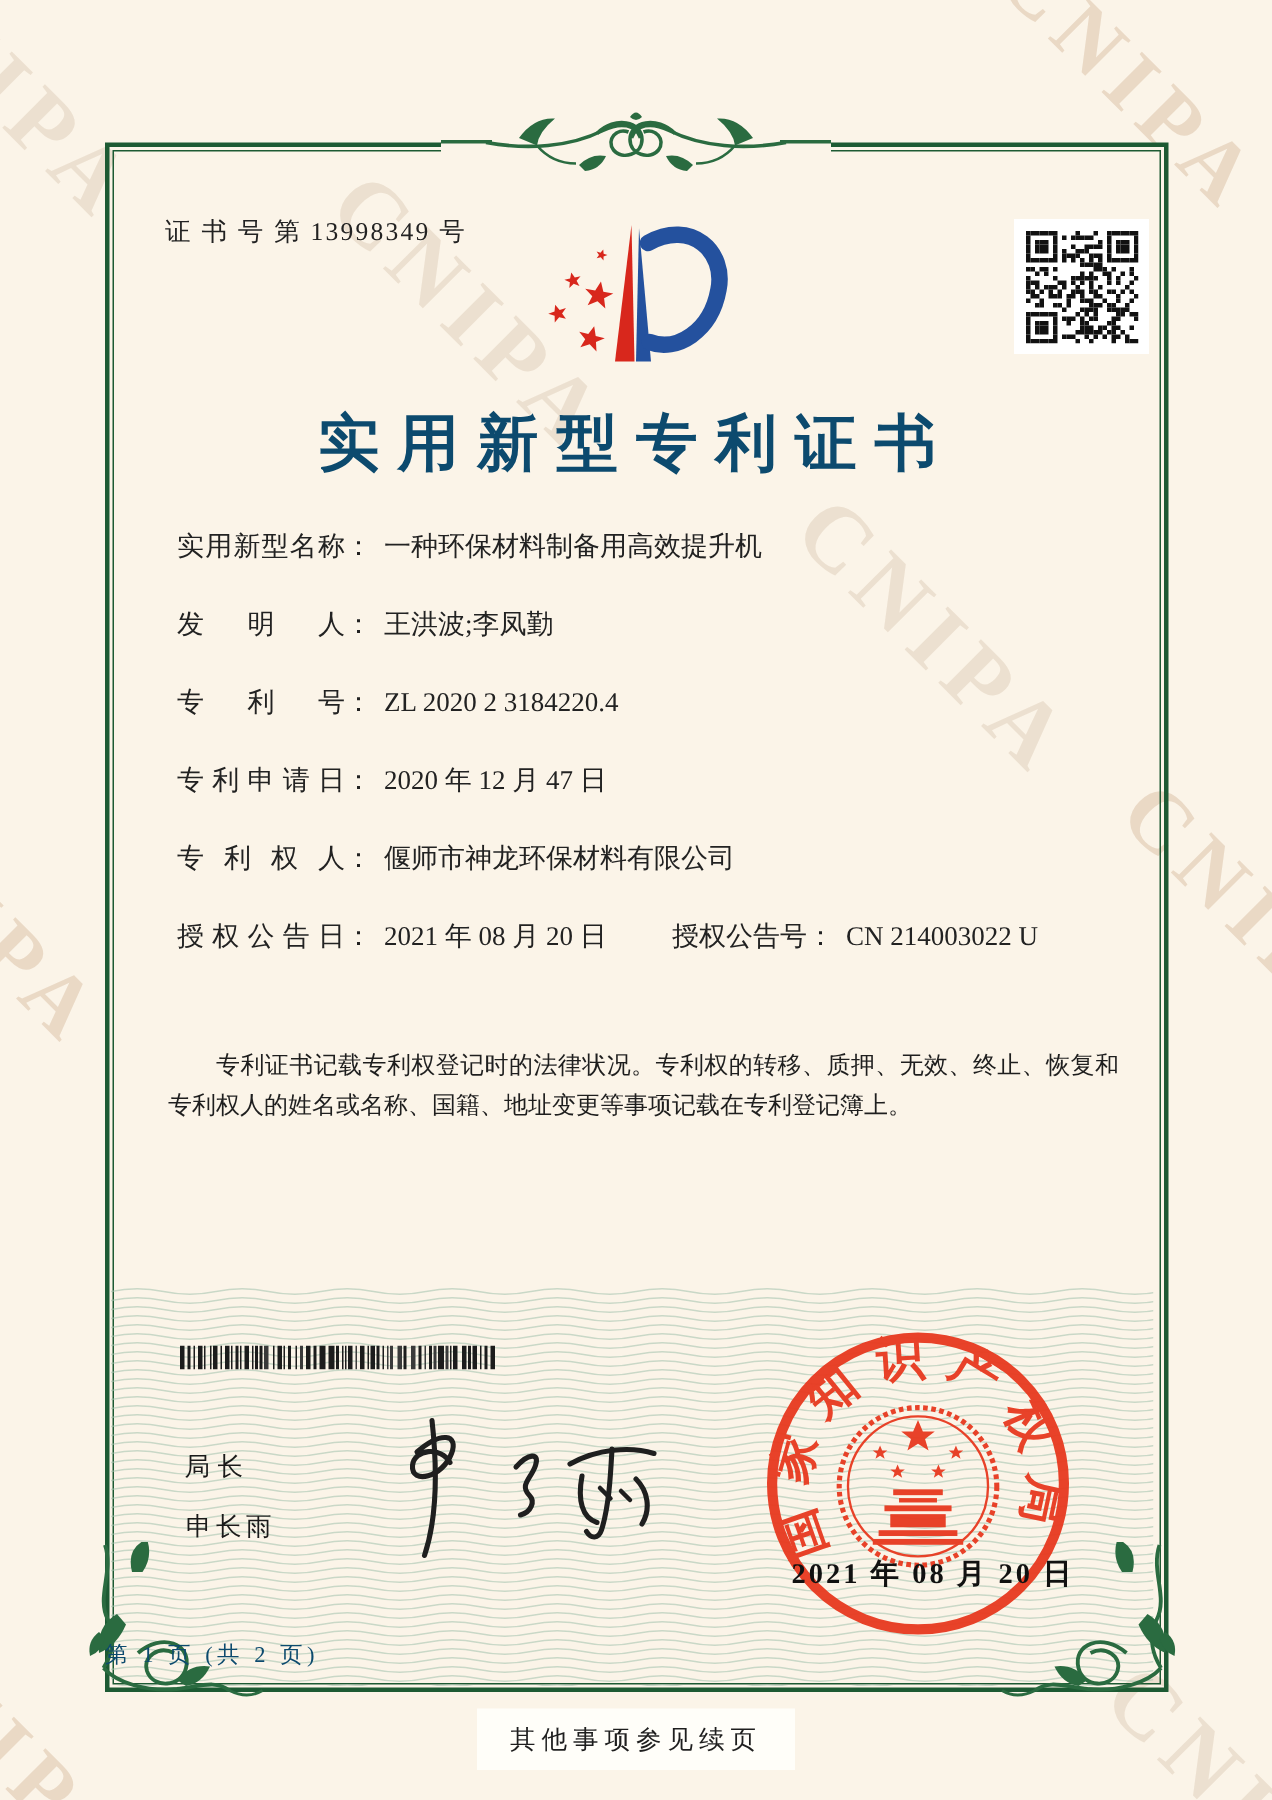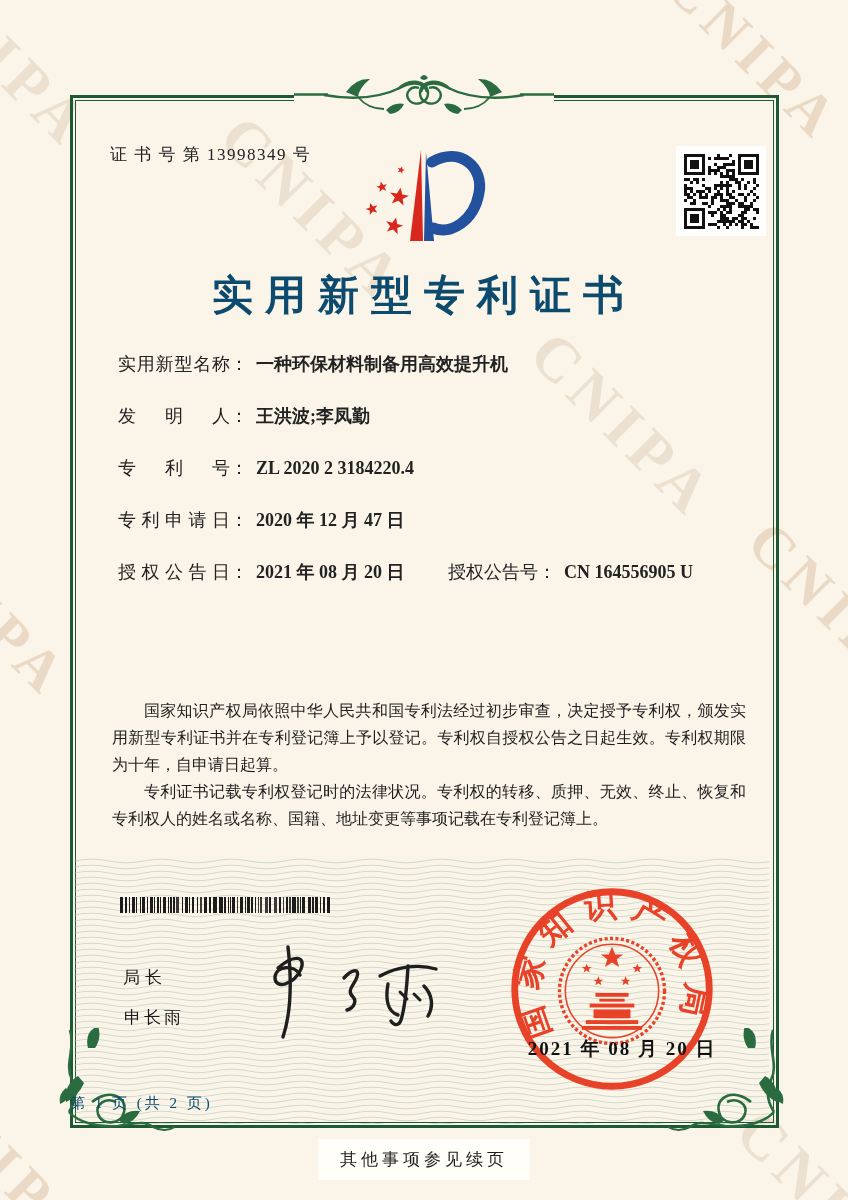--- a/index.html
+++ b/index.html
@@ -36,21 +36,21 @@
           display:flex; align-items:center; justify-content:center;}
   .title{
     position:absolute; left:0; top:252px; width:848px; text-align:center;
     font-size:41px; font-weight:bold; letter-spacing:12px; color:#0c4a6e;margin-top:16px;
   }
   
   .fields{position:absolute; left:118px; top:352px; width:640px; font-size:18px;}
   .field-row{position:relative; height:28px; margin-bottom:24px; white-space:nowrap;}
   .lbl{display:inline-block; width:112px; text-align:justify; text-align-last:justify; vertical-align:top;}
   .colon{display:inline-block;}
-  .val{margin-left:8px;font-weight:bold;}
+  .val{margin-left:8px;}
   .grant2{position:absolute; left:330px; top:0;}
   
   .legal{
     position:absolute; left:112px; top:698px; width:634px;
     font-size:16px; line-height:1.68; text-align:justify; color:#1e1e1e;
   }
   .legal p{margin:0; text-indent:2em;}
   
   .barcode{position:absolute; left:120px; top:897px; width:216px; height:16px;}
   .director-title{position:absolute; left:123px; top:966px; font-size:17px; letter-spacing:5px;
@@ -474,29 +474,31 @@
     <div class="field-row">
       <span class="lbl">发明人</span><span class="colon">：</span><span class="val">王洪波;李凤勤</span>
     </div>
     <div class="field-row">
       <span class="lbl">专利号</span><span class="colon">：</span><span class="val">ZL 2020 2 3184220.4</span>
     </div>
     <div class="field-row">
       <span class="lbl">专利申请日</span><span class="colon">：</span><span class="val">2020 年 12 月 47 日</span>
     </div>
     <div class="field-row">
+      <span class="lbl">专利权人</span><span class="colon">：</span><span class="val">偃师市神龙环保材料有限公司</span>
+    </div>
+    <div class="field-row">
       <span class="lbl">授权公告日</span><span class="colon">：</span><span class="val">2021 年 08 月 20 日</span>
       <span class="grant2">
-        <span>授权公告号</span><span class="colon">：</span><span class="val">CN 164556905 U</span>
+        <span>授权公告号</span><span class="colon">：</span><span class="val">CN 214003022 U</span>
       </span>
     </div>
   </div>
 
   <div class="legal">
-    <p>国家知识产权局依照中华人民共和国专利法经过初步审查，决定授予专利权，颁发实用新型专利证书并在专利登记簿上予以登记。专利权自授权公告之日起生效。专利权期限为十年，自申请日起算。</p>
     <p>专利证书记载专利权登记时的法律状况。专利权的转移、质押、无效、终止、恢复和专利权人的姓名或名称、国籍、地址变更等事项记载在专利登记簿上。</p>
   </div>
 
   <svg class="barcode" id="barcode" viewBox="0 0 216 16" preserveAspectRatio="none">
       <rect x="0" y="0" width="3" height="16" fill="#1c1c1c"></rect>
       <rect x="5" y="0" width="2" height="16" fill="#1c1c1c"></rect>
       <rect x="9" y="0" width="1" height="16" fill="#1c1c1c"></rect>
       <rect x="12" y="0" width="3" height="16" fill="#1c1c1c"></rect>
       <rect x="16" y="0" width="1" height="16" fill="#1c1c1c"></rect>
       <rect x="20" y="0" width="1" height="16" fill="#1c1c1c"></rect>

